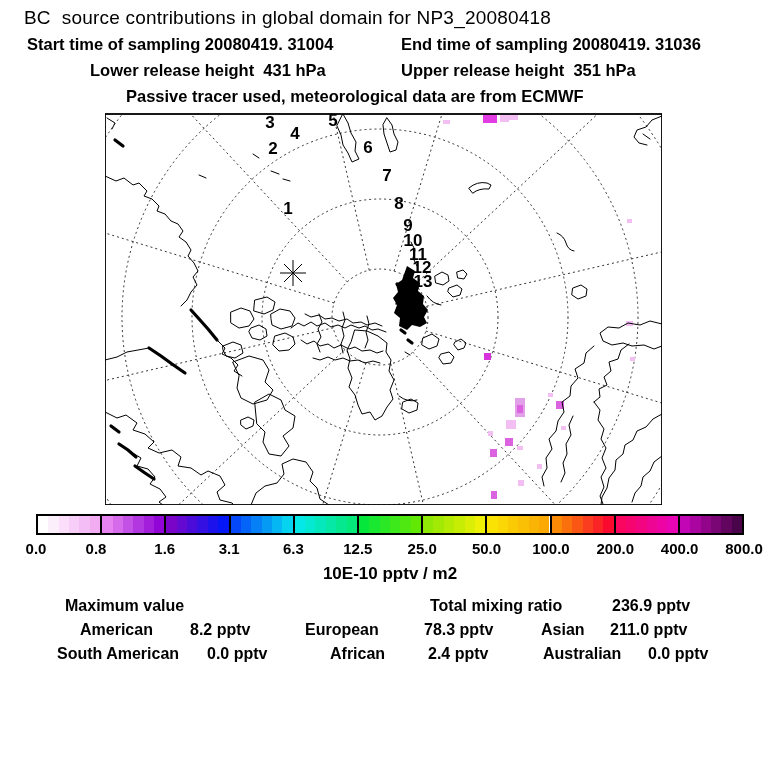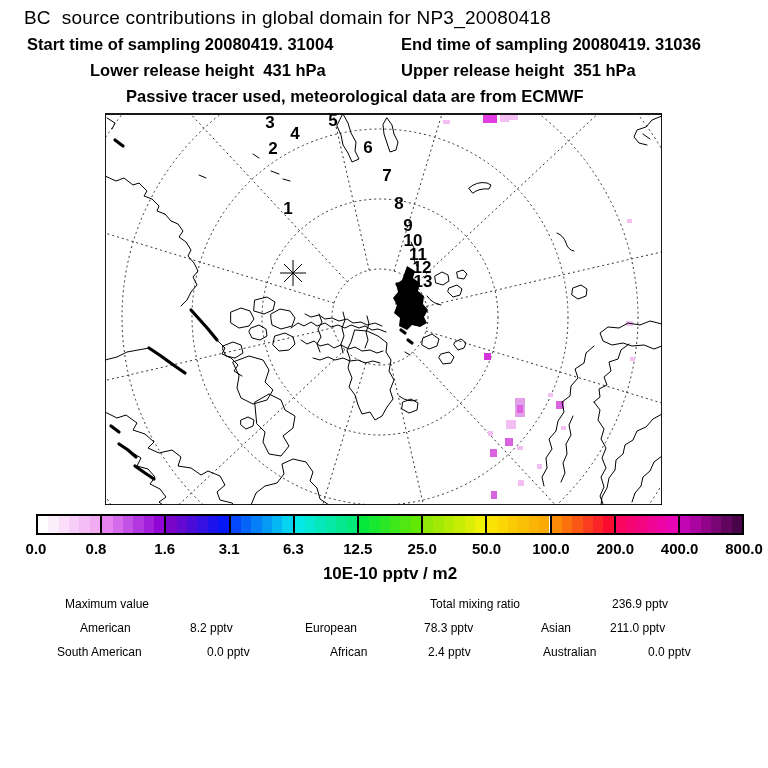--- a/index.html
+++ b/index.html
@@ -20,21 +20,21 @@
   .colorbar{position:absolute;left:36px;top:514px;width:708px;height:21px;
             border:2px solid #000;display:flex;box-sizing:border-box;}
   .cb-sec{flex:1;display:flex;border-left:2px solid #000;}
   .cb-sec:first-child{border-left:none;}
   .cb-cell{flex:1;}
   .cb-ticks{position:absolute;left:0;top:540px;width:700px;height:18px;}
   .cb-tick{position:absolute;transform:translateX(-50%);font-size:15px;font-weight:bold;white-space:pre;}
   .cb-units{position:absolute;left:390px;top:564px;transform:translateX(-50%);
             font-size:17px;font-weight:bold;white-space:pre;}
   
-  .stat{font-size:12px;font-weight:normal;white-space:pre;}
+  .stat{font-size:16px;font-weight:bold;white-space:pre;}
 </style>
 </head>
 <body>
 
 <div class="page">
 
   <div class="abs title" style="left:24px;top:7px">BC  source contributions in global domain for NP3_20080418</div>
   <div class="abs hline" style="left:27px;top:35px">Start time of sampling 20080419. 31004</div>
   <div class="abs hline" style="left:401px;top:35px">End time of sampling 20080419. 31036</div>
   <div class="abs hline" style="left:90px;top:61px">Lower release height  431 hPa</div>

